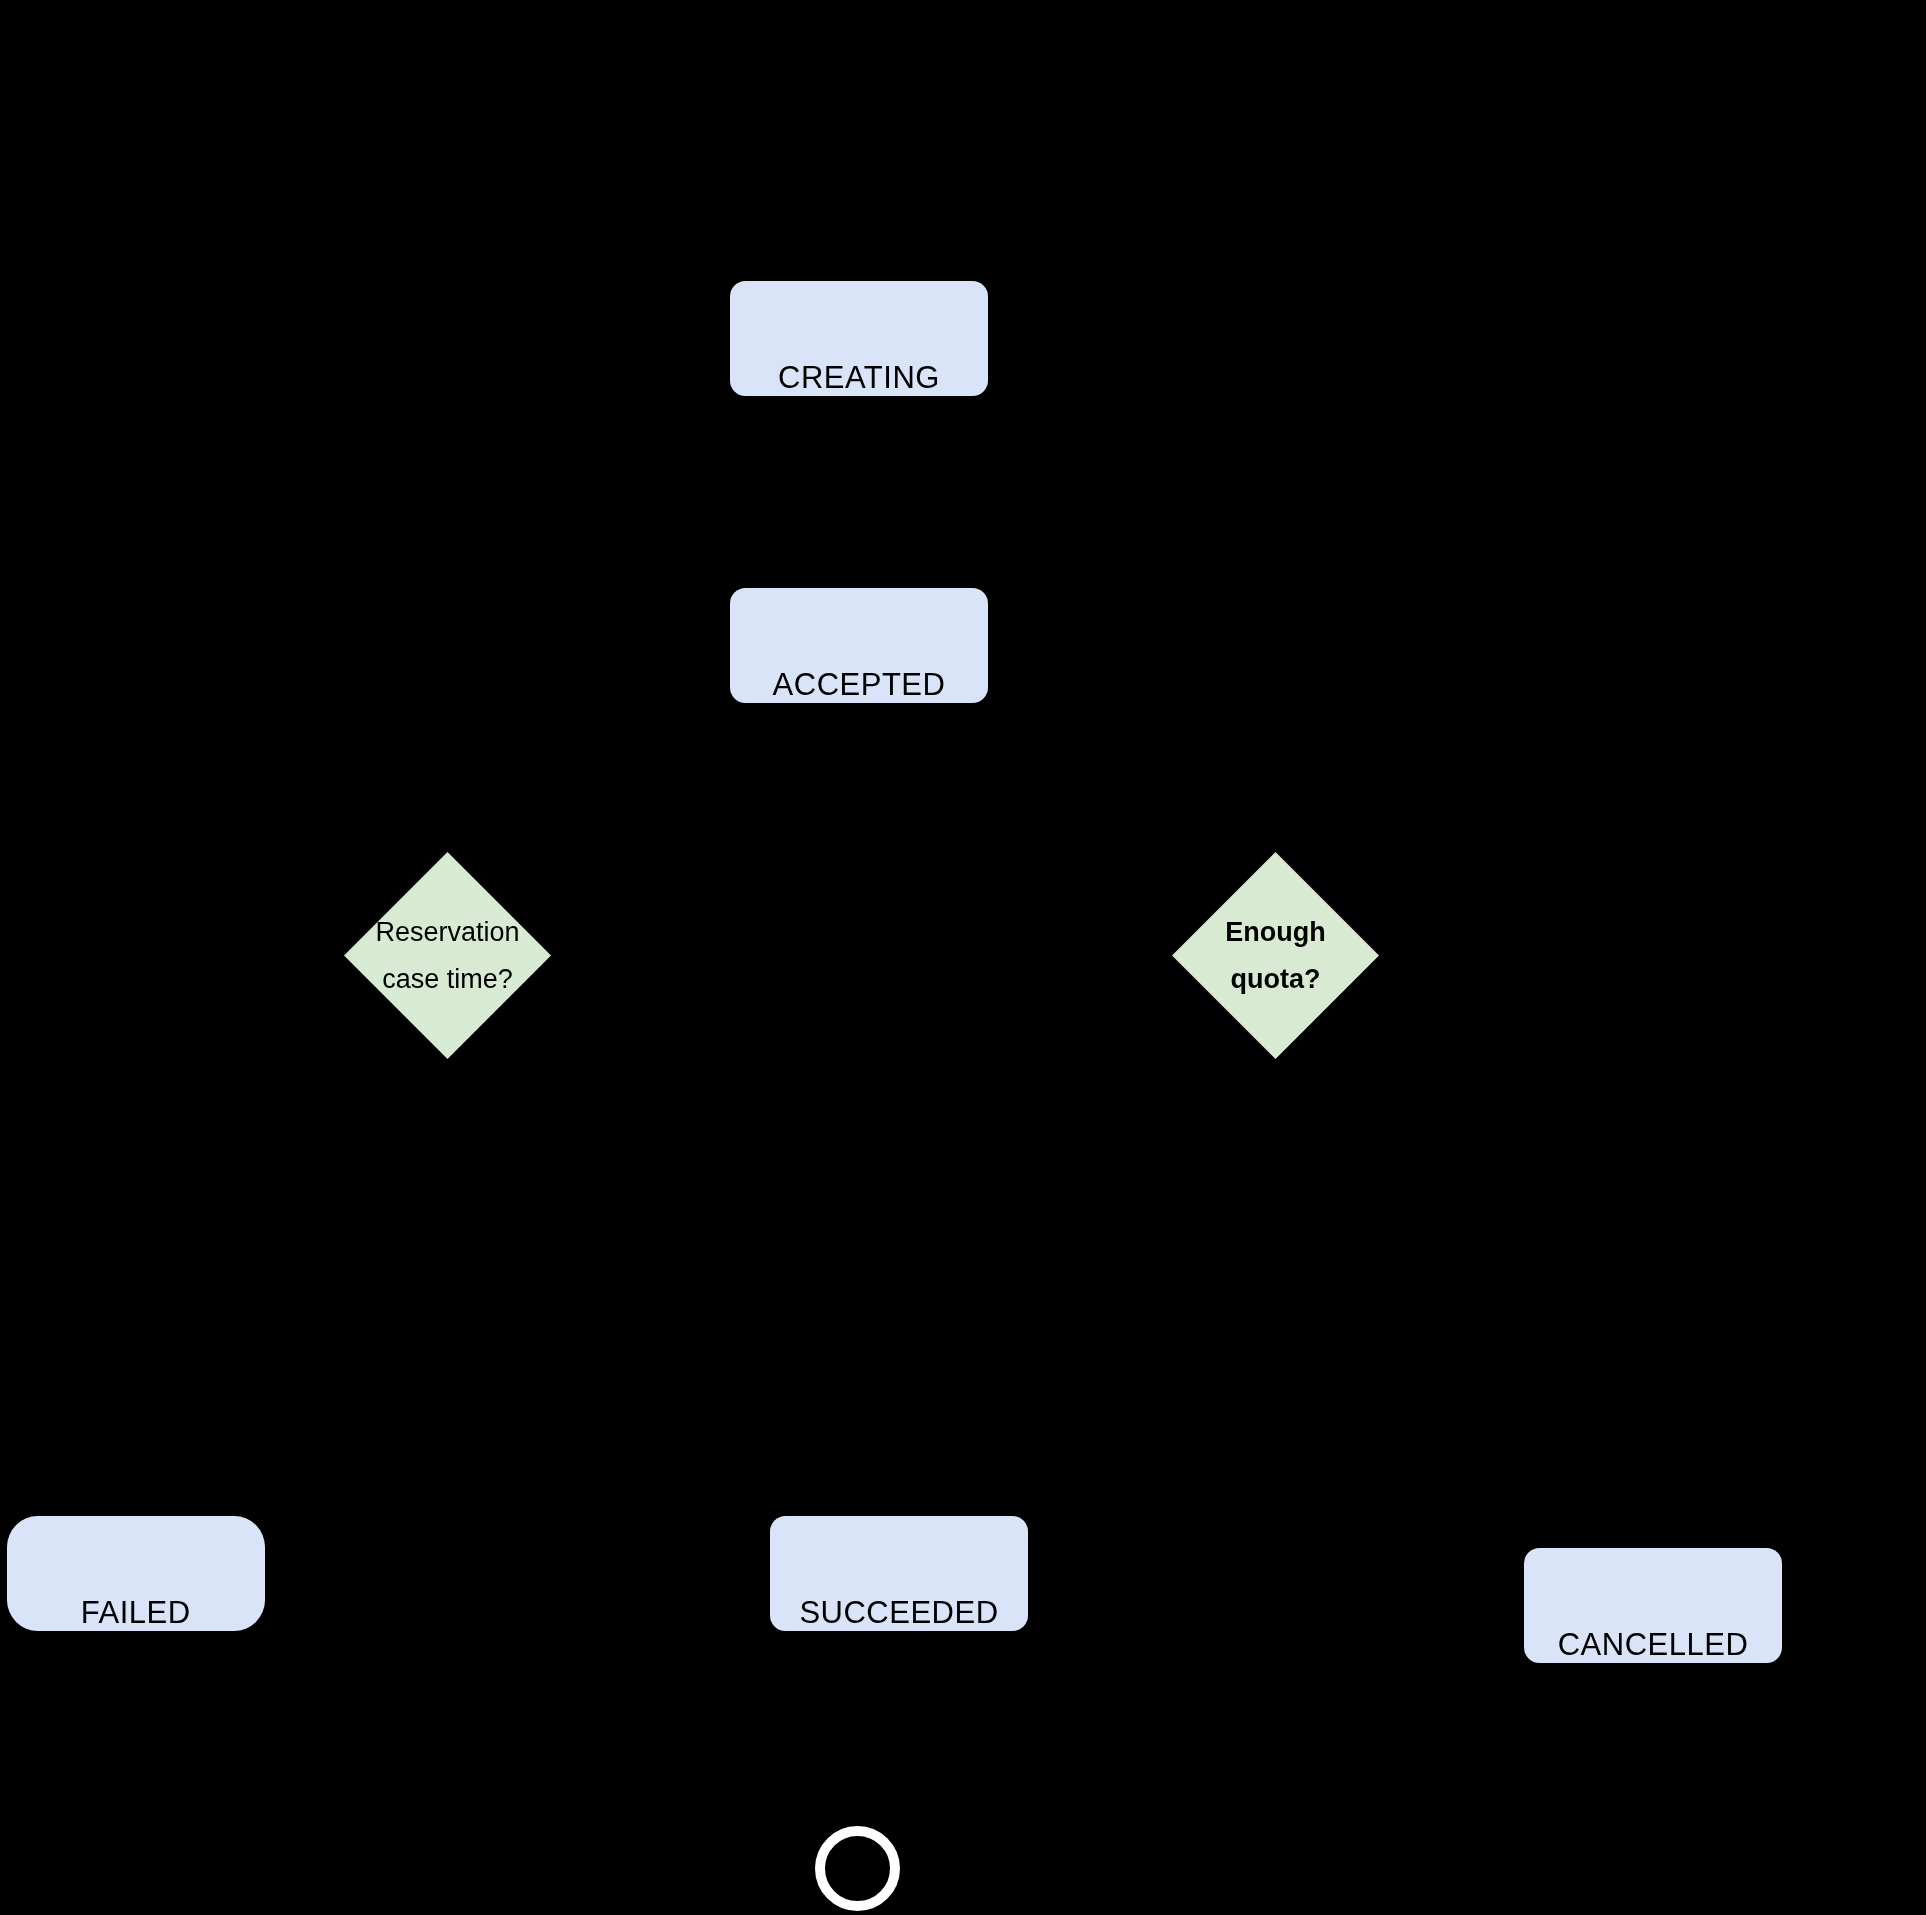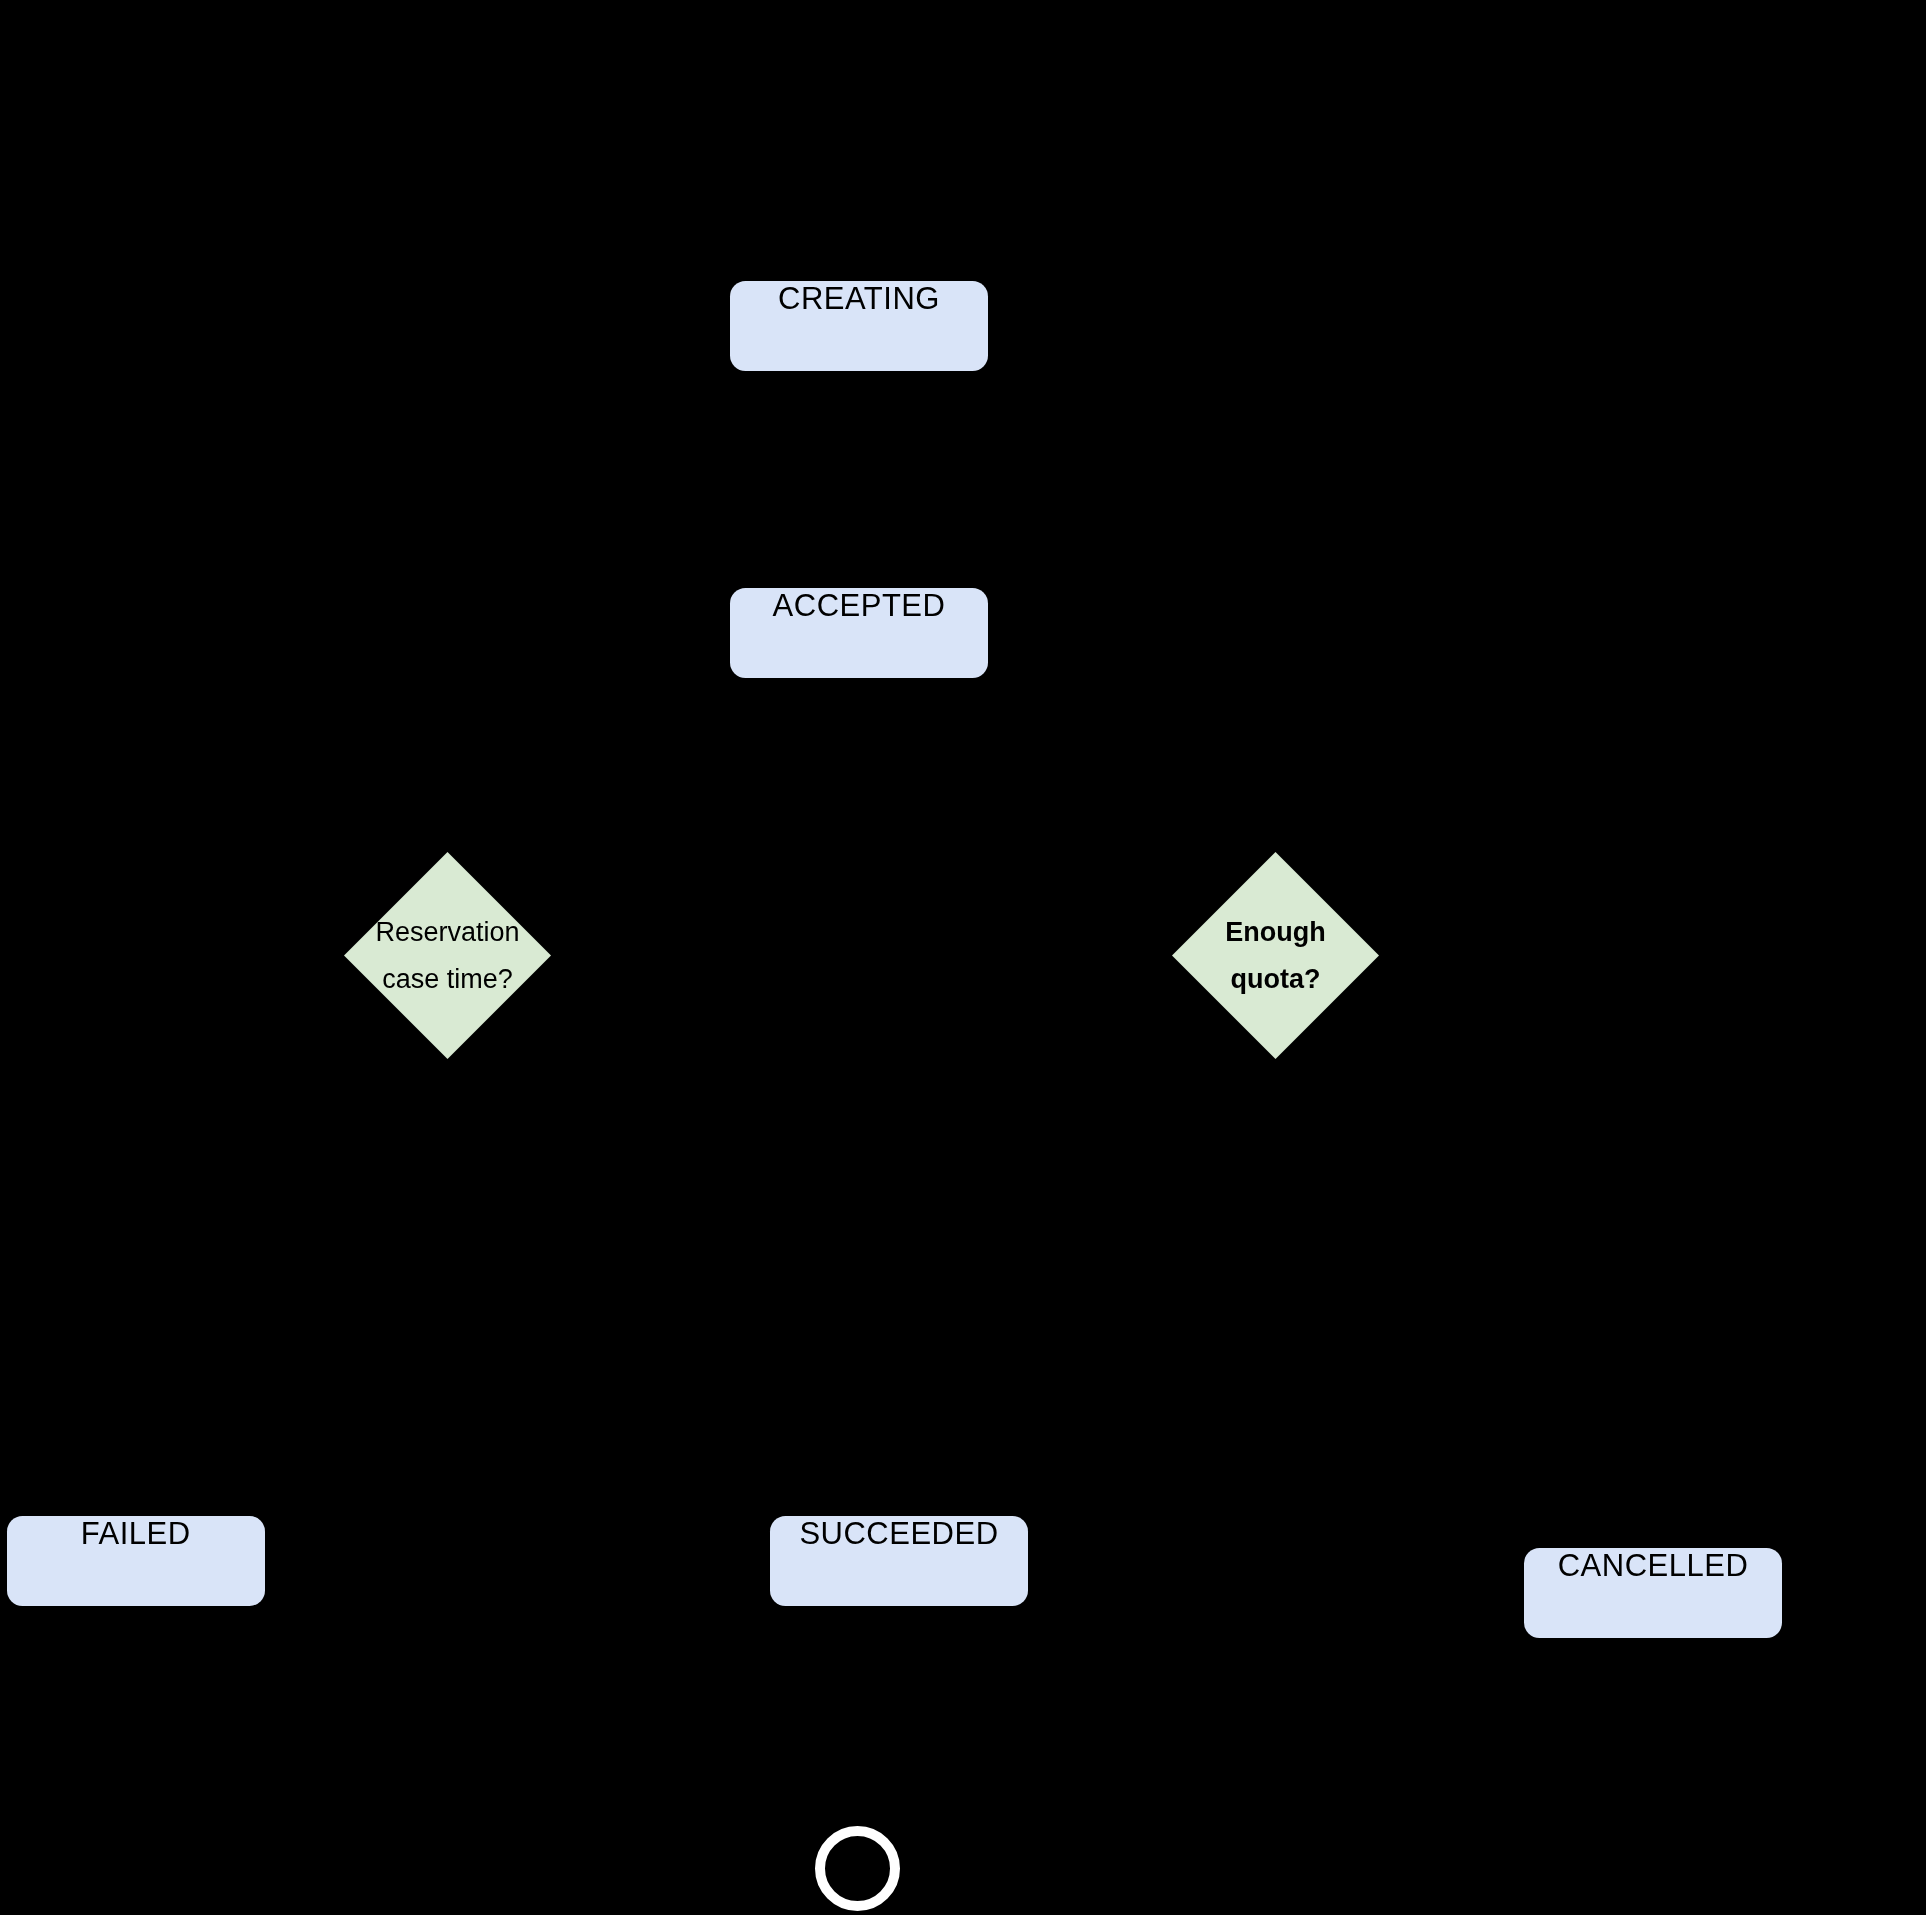--- a/index.html
+++ b/index.html
@@ -19,25 +19,25 @@
     width: 1926px;
     height: 1916px;
     background: var(--background);
     overflow: hidden;
     font-family: "Liberation Sans", "DejaVu Sans", sans-serif;
     color: var(--label_text);
   }
   .state {
     position: absolute;
     width: 258px;
-    height: 90px;
+    height: 115px;
     background: var(--state_fill);
     border-radius: 15.5px;
     display: flex;
-    align-items: flex-start;
+    align-items: flex-end;
     justify-content: center;
   }
   .state .label {
     font-size: 31px;
     letter-spacing: 0.5px;
     white-space: pre-line;
     text-align: center;
   }
   .decision {
     position: absolute;
@@ -62,21 +62,21 @@
     width: 85px;
     height: 85px;
     box-sizing: border-box;
     border: 10.3px solid var(--end_ring);
     border-radius: 50%;
     background: var(--background);
   }
   
   #state-creating  { left: 730px; top: 281px;  }
   #state-accepted  { left: 730px; top: 588px; }
-  #state-failed    { left: 6.7px;   top: 1516px; }
+  #state-failed    { left: 6.7px;   top: 1516px; border-radius: 31px; }
   #state-succeeded { left: 730px; top: 1516px; margin-left: 40px; }
   #state-cancelled { left: 1524px; top: 1516px; margin-top: 32px; }
   
   #decision-reservation { left: 344px;  top: 852px; }
   #decision-usecase     { left: 756px; top: 852px; }
   #decision-quota       { left: 1172px; top: 852px; font-weight: bold; }
   #decision-resources   { left: 1172px; top: 1208px; }
 </style>
 </head>
 <body>

